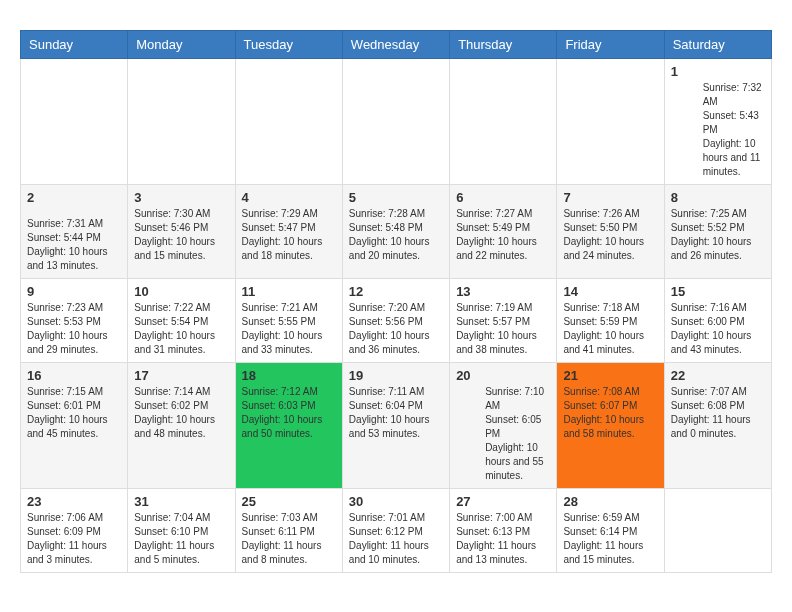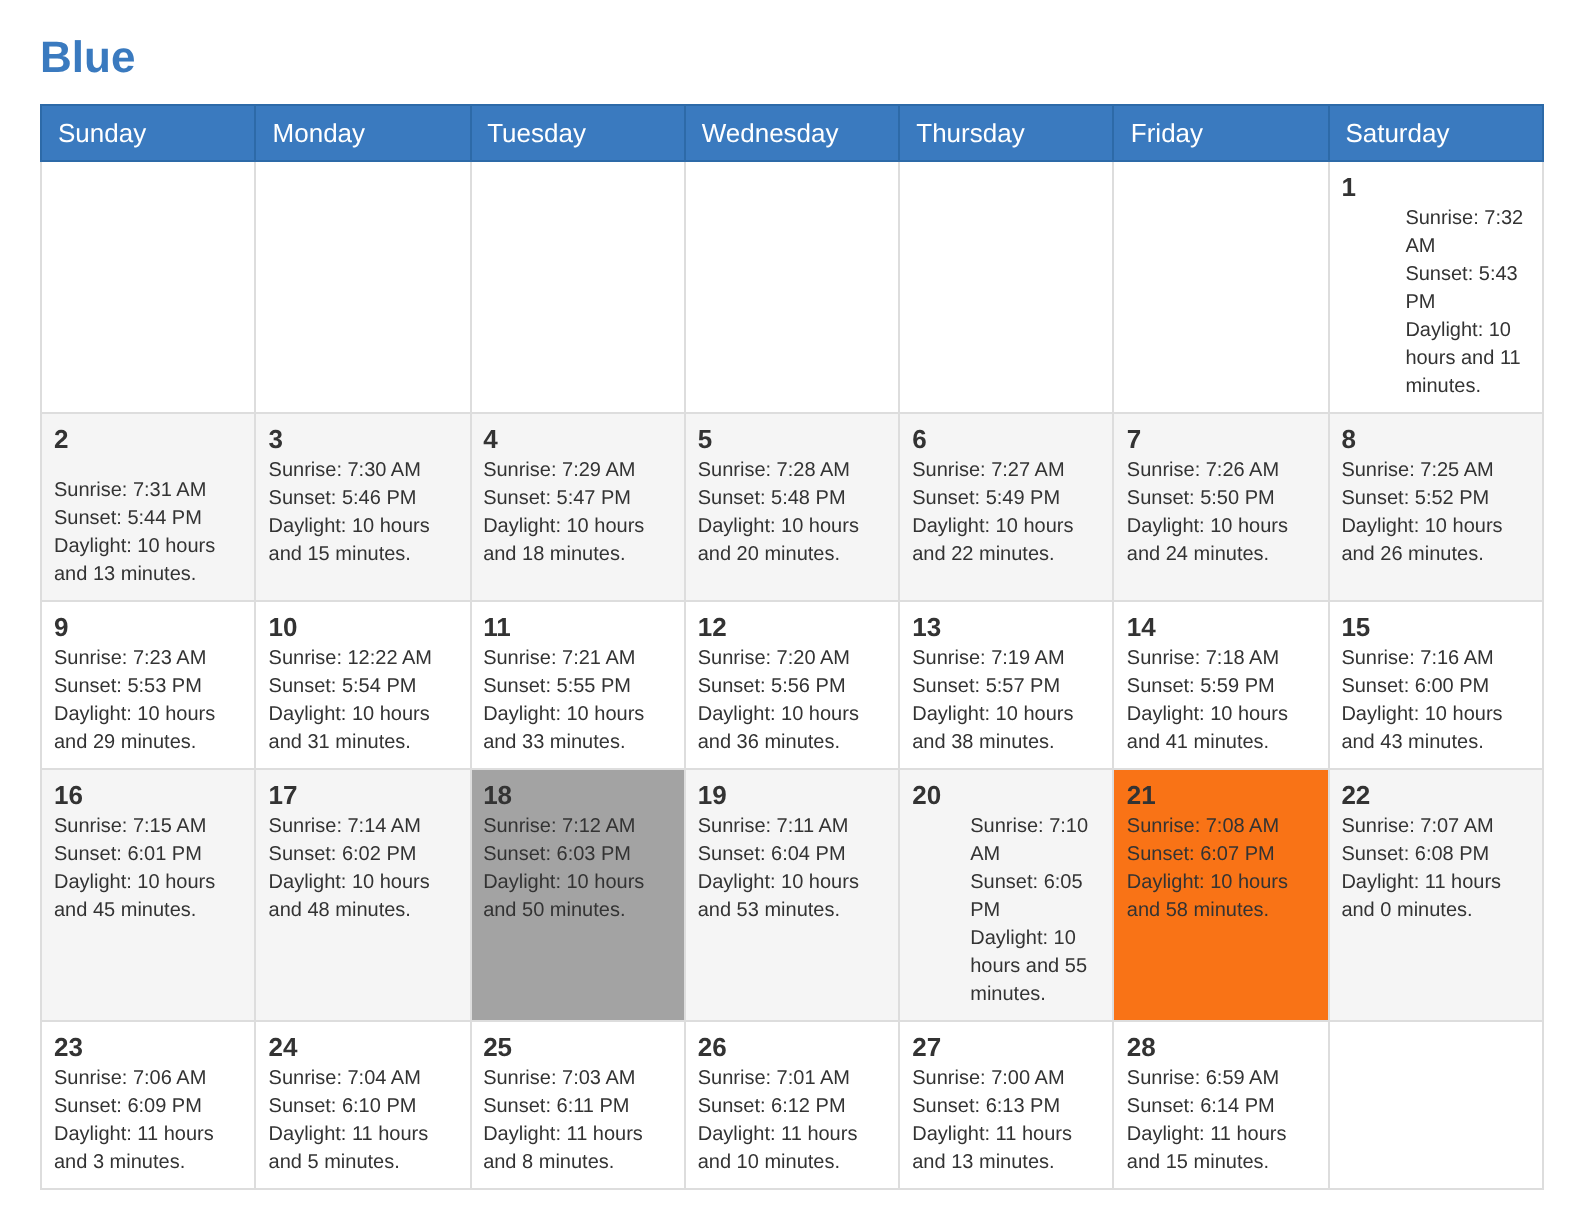--- a/index.html
+++ b/index.html
@@ -80,21 +80,20 @@
     .calendar-table thead tr th {
       background: #3a7abf;
     }
   </style>
 </head>
 <body>
 
 <div class="header">
   <div class="logo">
     <div>
-      <span style="font-size:22px;font-weight:bold;color:#3a7abf;display:block;margin-top:-4px;">Blue</span>
     </div>
   </div>
   <div class="title-block">
     <div class="calendar-title"></div>
     <div class="calendar-subtitle"></div>
   </div>
 </div>
 
 <table class="calendar-table">
   <thead>
@@ -169,21 +168,21 @@
       </tr>
       <tr>
         <td style="background: rgb(255, 255, 255);">
           <span class="day-number">9</span>
           <div class="day-info" style="white-space: pre-line;">Sunrise: 7:23 AM
 Sunset: 5:53 PM
 Daylight: 10 hours and 29 minutes.</div>
         </td>
         <td style="background: rgb(255, 255, 255);">
           <span class="day-number">10</span>
-          <div class="day-info" style="white-space: pre-line;">Sunrise: 12:22 AM
+          <div class="day-info" style="white-space: pre-line;">Sunrise: 7:22 AM
 Sunset: 5:54 PM
 Daylight: 10 hours and 31 minutes.</div>
         </td>
         <td style="background: rgb(255, 255, 255);">
           <span class="day-number">11</span>
           <div class="day-info" style="white-space: pre-line;">Sunrise: 7:21 AM
 Sunset: 5:55 PM
 Daylight: 10 hours and 33 minutes.</div>
         </td>
         <td style="background: rgb(255, 255, 255);">
@@ -217,21 +216,21 @@
           <div class="day-info" style="white-space: pre-line;">Sunrise: 7:15 AM
 Sunset: 6:01 PM
 Daylight: 10 hours and 45 minutes.</div>
         </td>
         <td style="background: rgb(245, 245, 245);">
           <span class="day-number">17</span>
           <div class="day-info" style="white-space: pre-line;">Sunrise: 7:14 AM
 Sunset: 6:02 PM
 Daylight: 10 hours and 48 minutes.</div>
         </td>
-        <td style="background: #a3a3a3;">
+        <td style="background: #22c55e;">
           <span class="day-number">18</span>
           <div class="day-info" style="white-space: pre-line;">Sunrise: 7:12 AM
 Sunset: 6:03 PM
 Daylight: 10 hours and 50 minutes.</div>
         </td>
         <td style="background: rgb(245, 245, 245);">
           <span class="day-number">19</span>
           <div class="day-info" style="white-space: pre-line;">Sunrise: 7:11 AM
 Sunset: 6:04 PM
 Daylight: 10 hours and 53 minutes.</div>
@@ -256,33 +255,33 @@
         </td>
       </tr>
       <tr>
         <td style="background: rgb(255, 255, 255);">
           <span class="day-number">23</span>
           <div class="day-info" style="white-space: pre-line;">Sunrise: 7:06 AM
 Sunset: 6:09 PM
 Daylight: 11 hours and 3 minutes.</div>
         </td>
         <td style="background: rgb(255, 255, 255);">
-          <span class="day-number">24</span>
+          <span class="day-number">31</span>
           <div class="day-info" style="white-space: pre-line;">Sunrise: 7:04 AM
 Sunset: 6:10 PM
 Daylight: 11 hours and 5 minutes.</div>
         </td>
         <td style="background: rgb(255, 255, 255);">
           <span class="day-number">25</span>
           <div class="day-info" style="white-space: pre-line;">Sunrise: 7:03 AM
 Sunset: 6:11 PM
 Daylight: 11 hours and 8 minutes.</div>
         </td>
         <td style="background: rgb(255, 255, 255);">
-          <span class="day-number">26</span>
+          <span class="day-number">30</span>
           <div class="day-info" style="white-space: pre-line;">Sunrise: 7:01 AM
 Sunset: 6:12 PM
 Daylight: 11 hours and 10 minutes.</div>
         </td>
         <td style="background: rgb(255, 255, 255);">
           <span class="day-number">27</span>
           <div class="day-info" style="white-space: pre-line;">Sunrise: 7:00 AM
 Sunset: 6:13 PM
 Daylight: 11 hours and 13 minutes.</div>
         </td>

